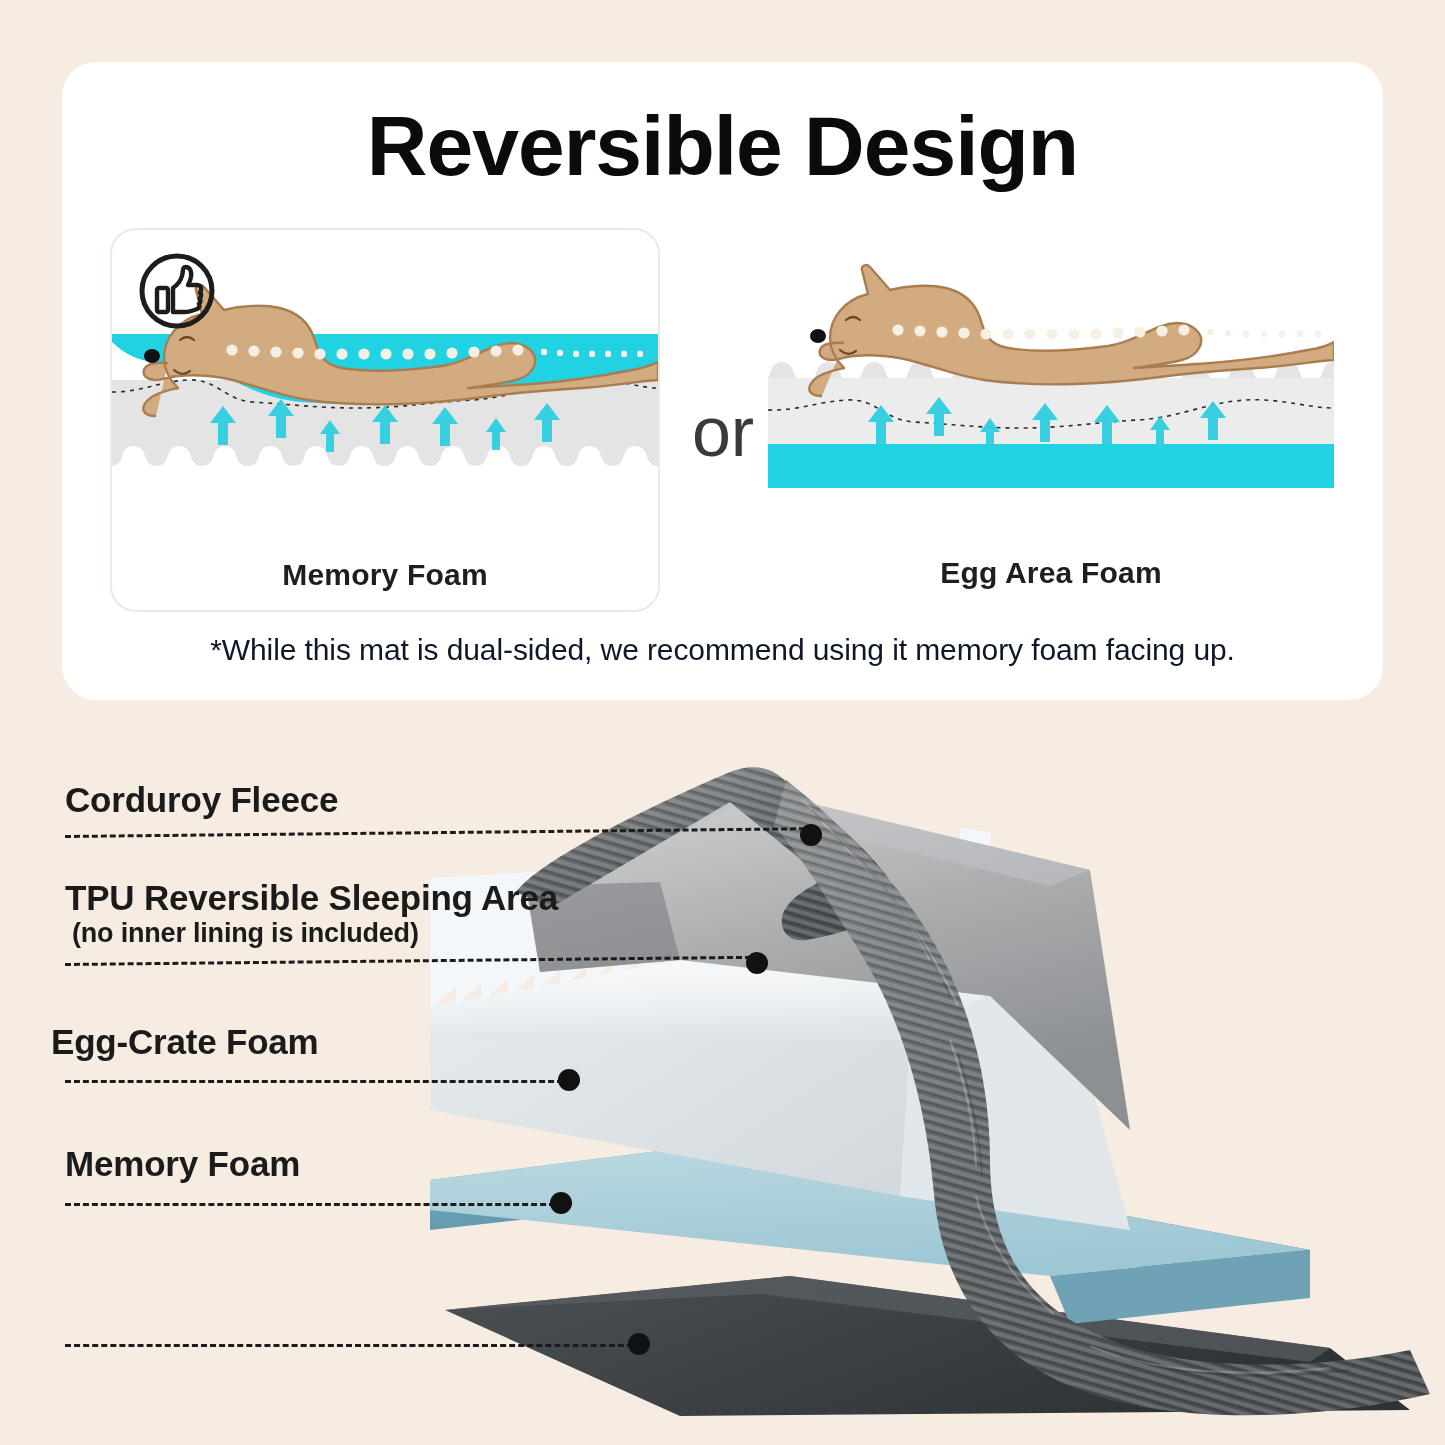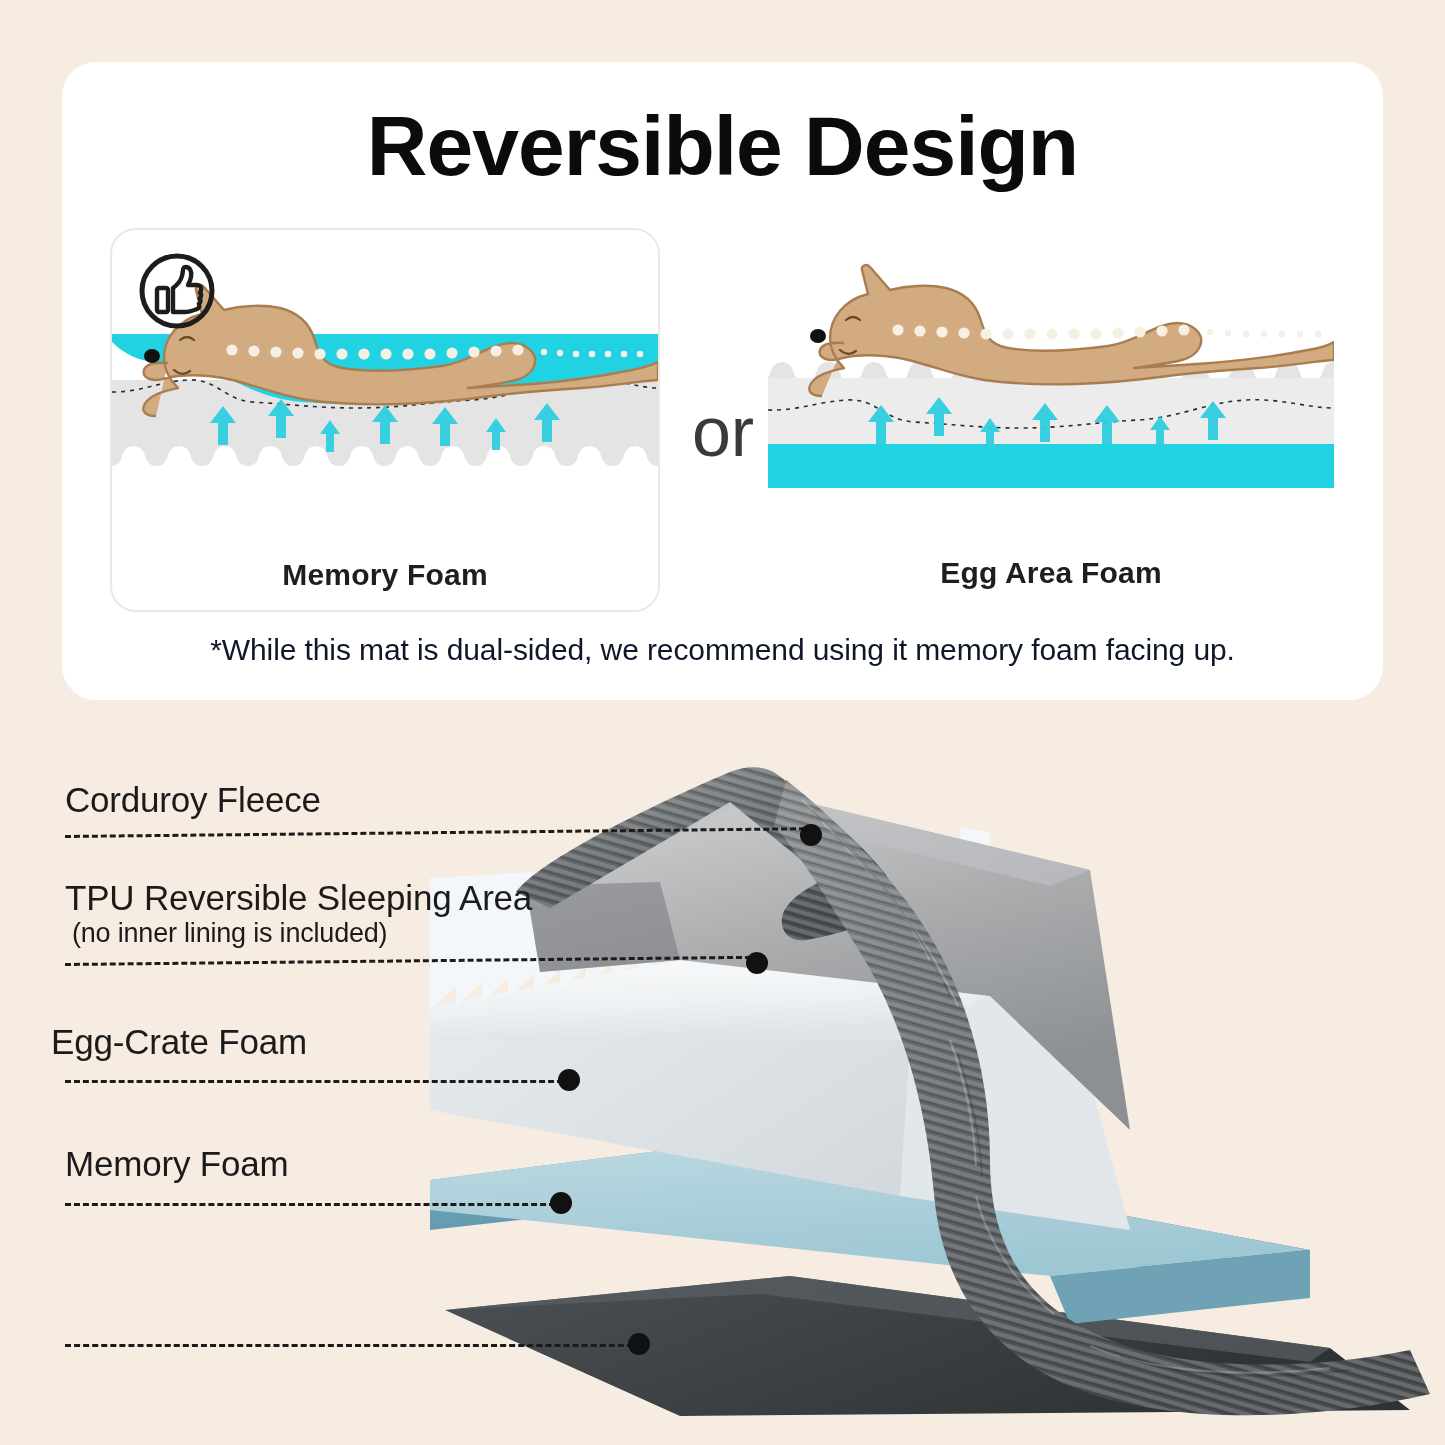--- a/index.html
+++ b/index.html
@@ -30,21 +30,21 @@
   .stage{position:absolute;left:0;top:0;width:100%;height:300px;overflow:hidden;}
   #or-divider{
     position:absolute;left:616px;top:330px;width:90px;text-align:center;
     font-size:70px;font-weight:normal;color:#3a3a3a;
   }
   #footnote{
     position:absolute;left:0;top:562px;width:100%;text-align:center;
     font-size:30px;color:#0f172a;letter-spacing:-.1px;margin-top:9px;
   }
   
-  #lower{position:absolute;left:0;top:700px;width:1445px;height:745px;}
+  #lower{position:absolute;left:0;top:700px;width:1445px;height:745px;font-weight:bold;}
   .lbl{position:absolute;color:#1b1b1b;white-space:nowrap;}
   .lbl-main{font-size:35px;letter-spacing:-.2px;}
   .lbl-sub{font-size:27px;letter-spacing:-.2px;}
   .leader{position:absolute;height:0;border-top:3px dashed #1b1b1b;}
   .leader-dot{position:absolute;width:22px;height:22px;border-radius:50%;background:#111;}
   
   #product{position:absolute;left:430px;top:10px;width:1015px;height:735px;}
 </style>
 </head>
 <body>

